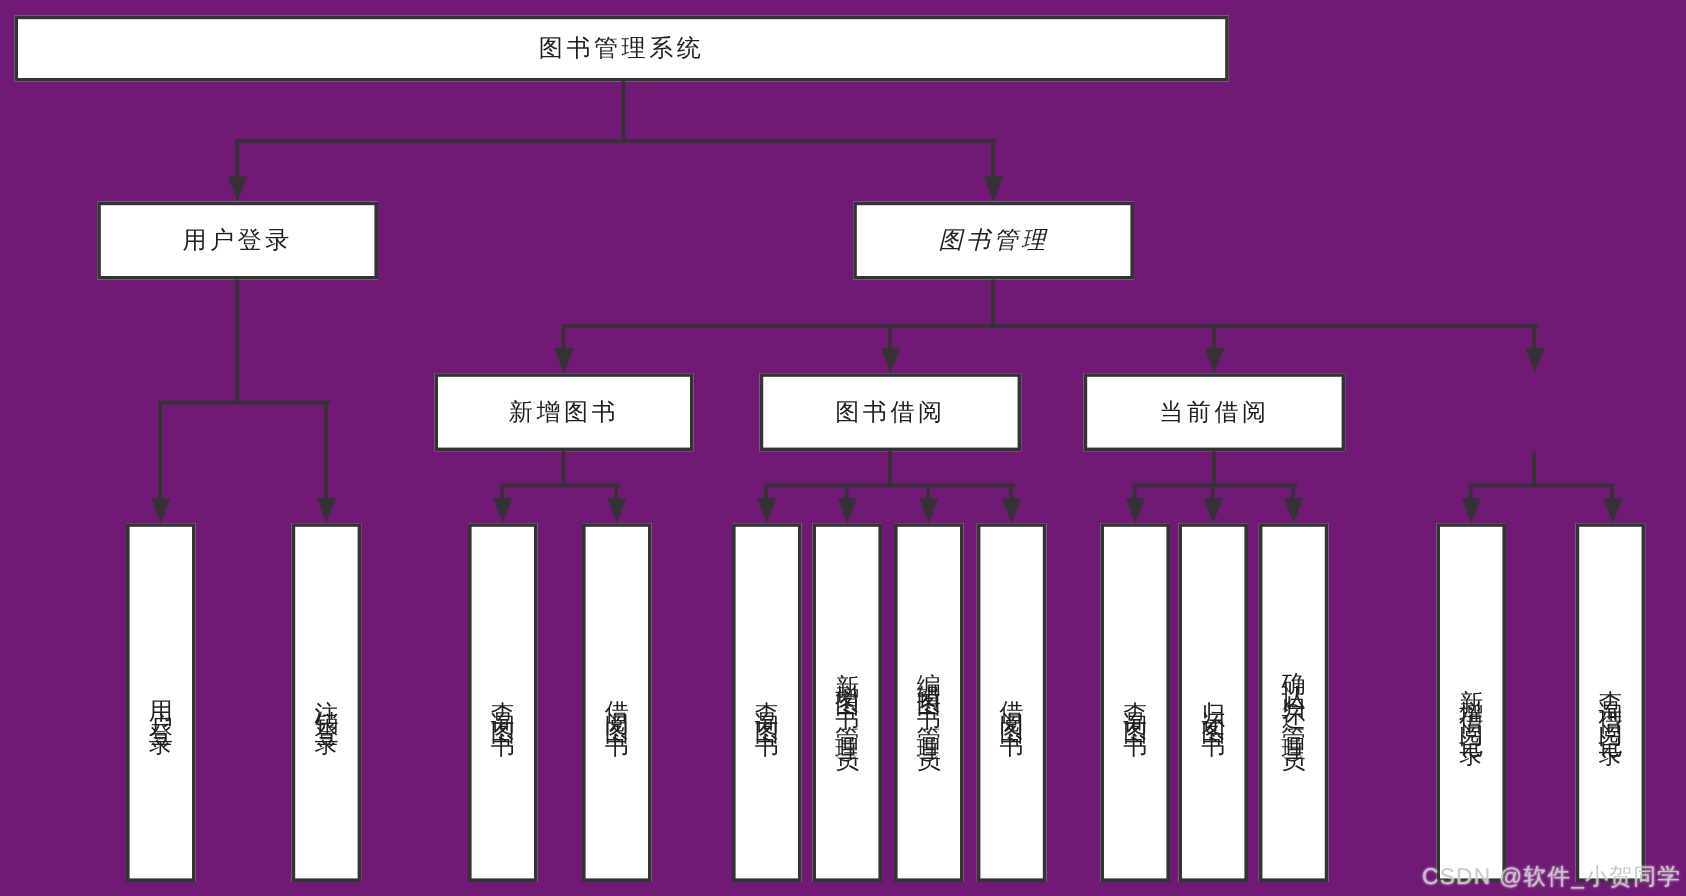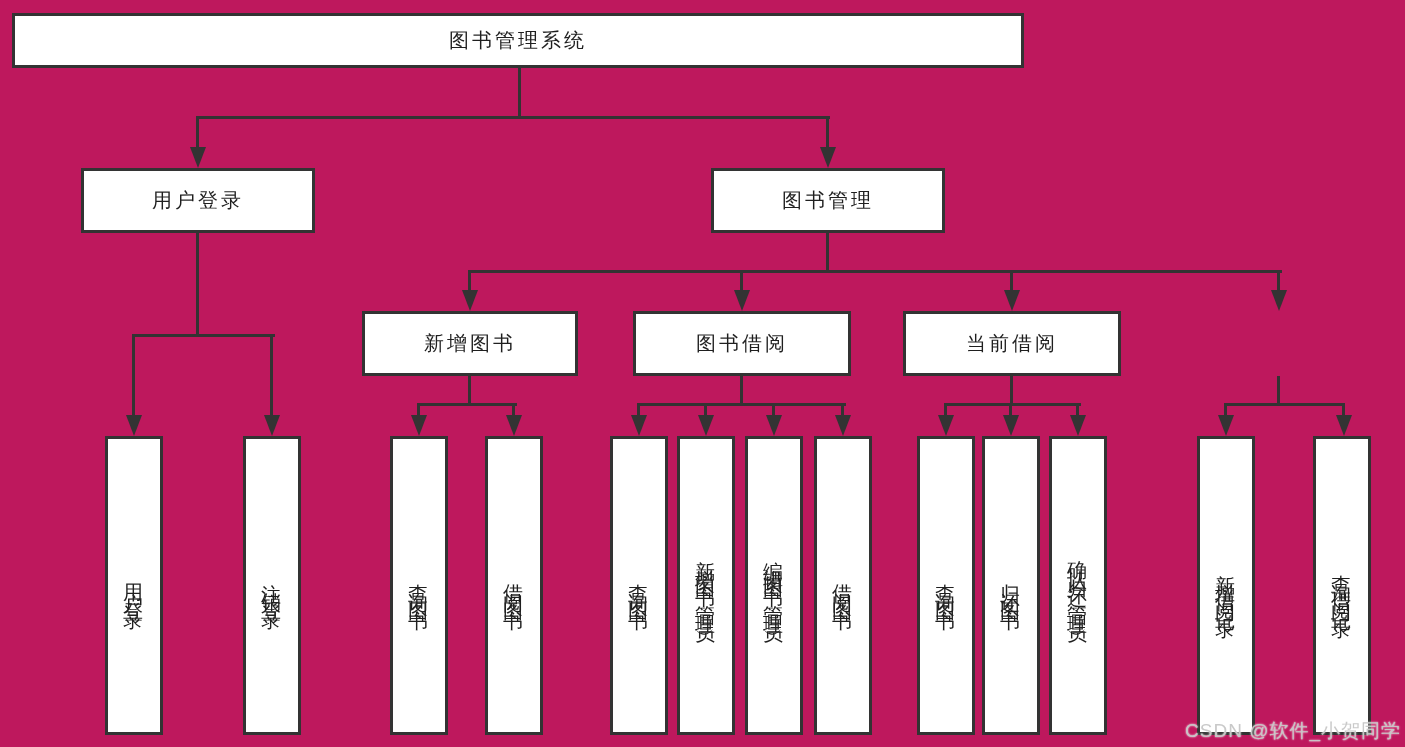--- a/index.html
+++ b/index.html
@@ -1,17 +1,17 @@
 <!DOCTYPE html>
 <html><head>
 <meta charset="utf-8">
 <style>
   html,body{margin:0;padding:0;background:#ffffff;}
   #canvas{
-    position:relative;width:1405px;height:747px;background:#be185d;overflow:hidden;
+    position:relative;width:1405px;height:747px;background:#701a75;overflow:hidden;
     font-family:"Liberation Sans","DejaVu Sans",sans-serif;color:#1f1f1f;
   }
   .box{
     position:absolute;box-sizing:border-box;border:3px solid #333333;background:#ffffff;
     display:flex;align-items:center;justify-content:center;
     font-size:20px;letter-spacing:3px;color:#1f1f1f;white-space:nowrap;
   }
   .vbox{
     position:absolute;box-sizing:border-box;border:3px solid #333333;background:#ffffff;
     display:flex;align-items:center;justify-content:center;
@@ -40,21 +40,21 @@
   <div class="box" style="left:12px;top:13px;width:1012px;height:55px;">图书管理系统</div>
 
   <div class="vline" style="left:518px;top:66px;height:52px;"></div>
   <div class="hline" style="left:196px;top:116px;width:634px;"></div>
   <div class="vline" style="left:196px;top:116px;height:34px;"></div>
   <div class="arrow" style="left:190px;top:147px;"></div>
   <div class="vline" style="left:826px;top:116px;height:34px;"></div>
   <div class="arrow" style="left:820px;top:147px;"></div>
 
   <div class="box" style="left:81px;top:168px;width:234px;height:65px;">用户登录</div>
-  <div class="box" style="left:711px;top:168px;width:234px;height:65px;">图书管理</div>
+  <div class="box" style="left:711px;top:168px;width:234px;height:65px;font-style:italic;">图书管理</div>
 
   <div class="vline" style="left:196px;top:233px;height:104px;"></div>
   <div class="hline" style="left:132px;top:334px;width:143px;"></div>
   <div class="vline" style="left:132px;top:334px;height:83px;"></div>
   <div class="arrow" style="left:126px;top:415px;"></div>
   <div class="vline" style="left:270px;top:334px;height:83px;"></div>
   <div class="arrow" style="left:264px;top:415px;"></div>
 
   <div class="vline" style="left:826px;top:233px;height:40px;"></div>
   <div class="hline" style="left:468px;top:270px;width:814px;"></div>

